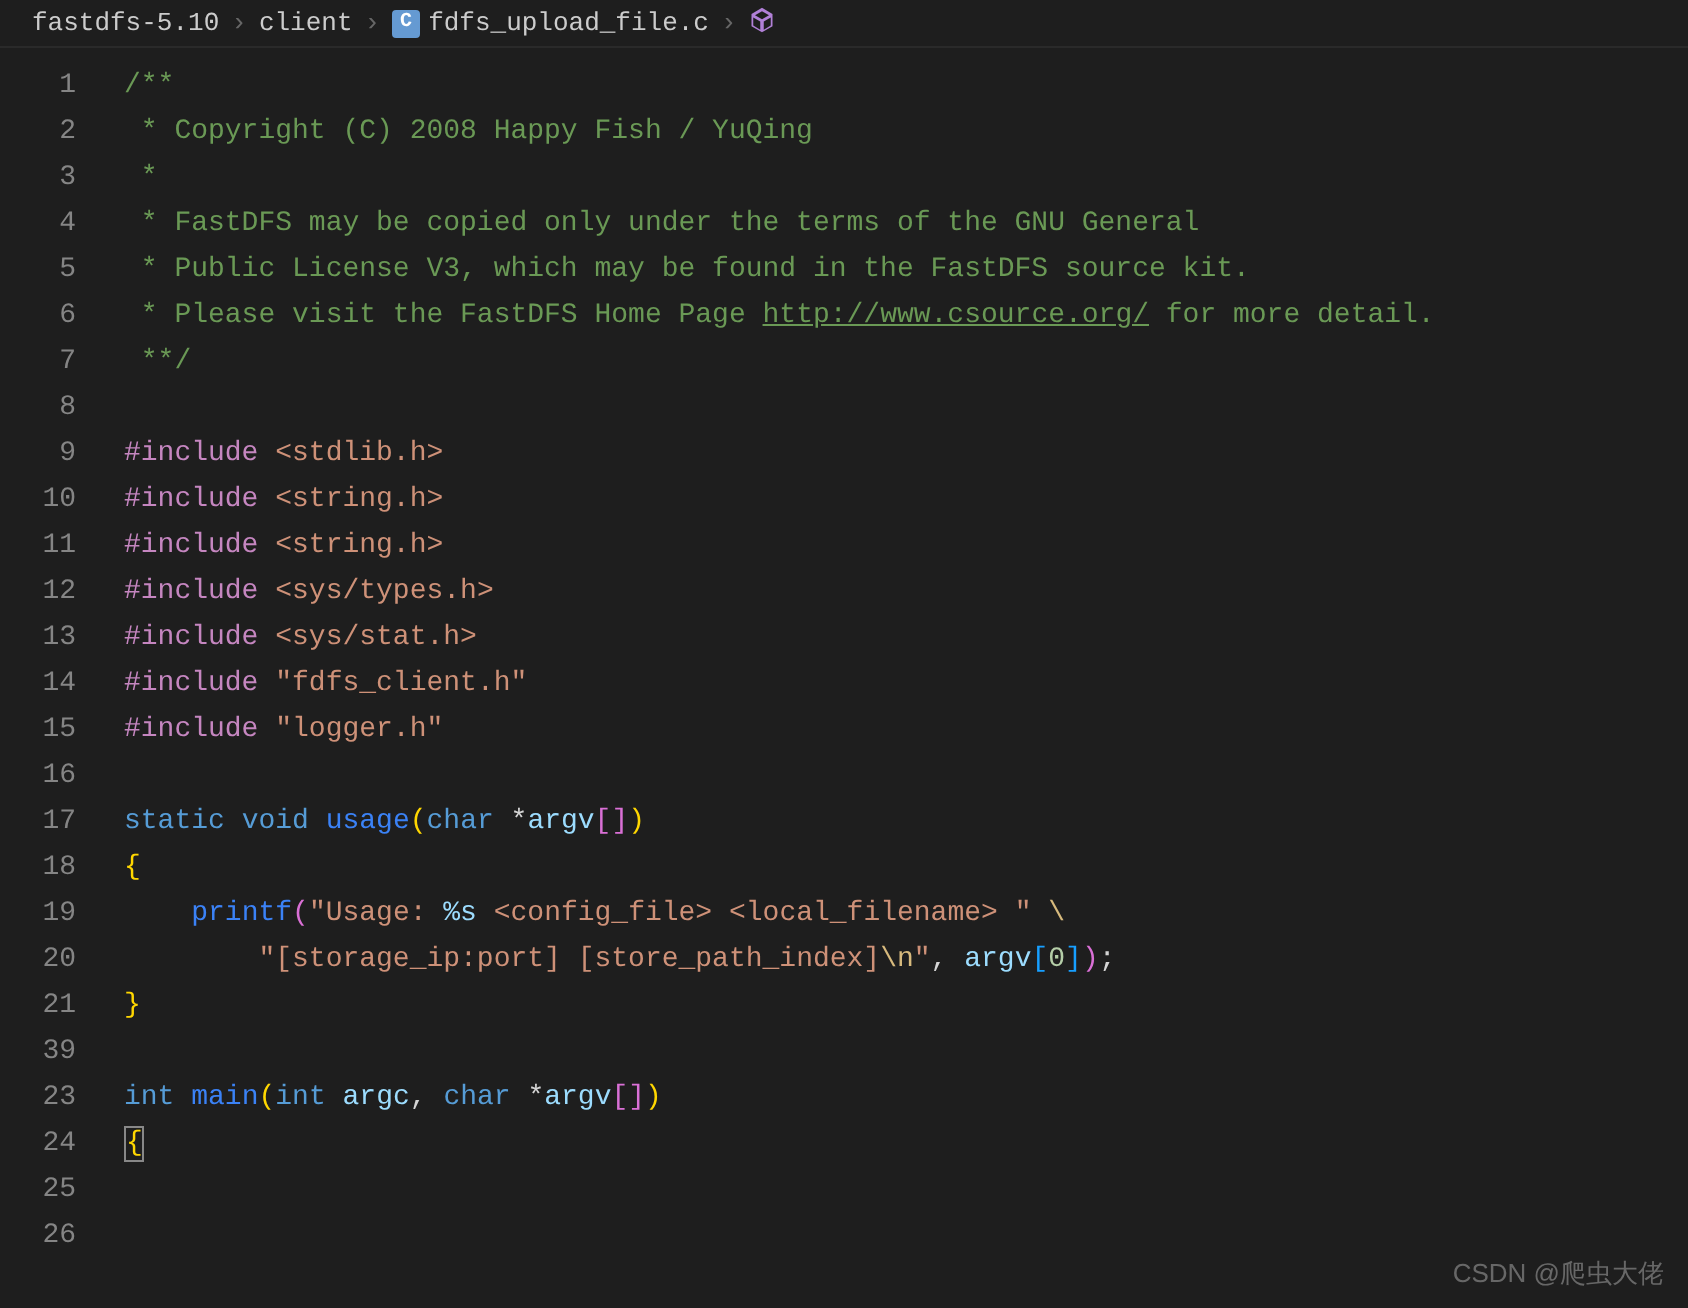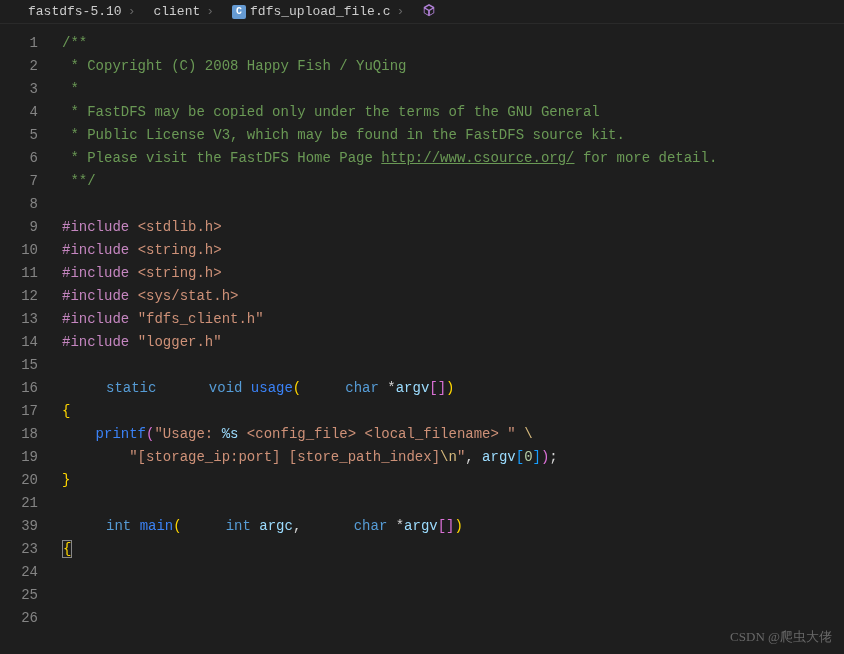--- a/index.html
+++ b/index.html
@@ -25,21 +25,20 @@
       height: 24px;
     }
     .breadcrumb .sep {
       color: #666;
     }
     .breadcrumb-item {
       display: flex;
       align-items: center;
       gap: 4px;
       color: #cccccc;
-      margin-left: 12px;
     }
     .c-icon {
       width: 14px;
       height: 14px;
       display: inline-flex;
       align-items: center;
       justify-content: center;
       background: #659ad2;
       color: white;
       font-weight: bold;
@@ -72,40 +71,40 @@
       padding: 8px 0;
       flex: 1;
     }
     .code .line {
       height: 23px;
       line-height: 23px;
       white-space: pre;
       padding-left: 8px;
     }
     .comment { color: #6a9955; }
-    .keyword { color: #569cd6; margin-left: 44px; }
+    .keyword { color: #569cd6; }
     .keyword2 { color: #c586c0; }
     .func { color: #3b82f6; }
     .string { color: #ce9178; }
     .var { color: #9cdcfe; }
     .punc { color: #d4d4d4; }
     .brace { color: #ffd700; }
     .brace-pink { color: #da70d6; }
     .brace-blue { color: #179fff; }
     .num { color: #b5cea8; }
     .escape { color: #d7ba7d; }
     .url { text-decoration: underline; text-decoration-color: #6a9955; }
     .cursor-box { border: 1px solid #888; }
     .watermark {
       position: absolute;
       bottom: 8px;
       right: 12px;
       color: #999;
       font-size: 13px;
-      font-family: Liberation Serif, serif;
+      font-family: Liberation Sans, sans-serif;
       opacity: 0.6;
     }
   </style>
 </head>
 <body>
 
 <div class="breadcrumb">
   <span class="breadcrumb-item">fastdfs-5.10</span>
   <span class="sep">›</span>
   <span class="breadcrumb-item">client</span>
@@ -158,20 +157,21 @@
       <div class="line"><span class="comment"> * Copyright (C) 2008 Happy Fish / YuQing</span></div>
       <div class="line"><span class="comment"> *</span></div>
       <div class="line"><span class="comment"> * FastDFS may be copied only under the terms of the GNU General</span></div>
       <div class="line"><span class="comment"> * Public License V3, which may be found in the FastDFS source kit.</span></div>
       <div class="line"><span class="comment"> * Please visit the FastDFS Home Page </span><span class="comment url">http://www.csource.org/</span><span class="comment"> for more detail.</span></div>
       <div class="line"><span class="comment"> **/</span></div>
       <div class="line"></div>
       <div class="line"><span class="keyword2">#include </span><span class="string">&lt;stdlib.h&gt;</span></div>
       <div class="line"><span class="keyword2">#include </span><span class="string">&lt;string.h&gt;</span></div>
       <div class="line"><span class="keyword2">#include </span><span class="string">&lt;string.h&gt;</span></div>
+      <div class="line"><span class="keyword2">#include </span><span class="string">&lt;sys/types.h&gt;</span></div>
       <div class="line"><span class="keyword2">#include </span><span class="string">&lt;sys/stat.h&gt;</span></div>
       <div class="line"><span class="keyword2">#include </span><span class="string">"fdfs_client.h"</span></div>
       <div class="line"><span class="keyword2">#include </span><span class="string">"logger.h"</span></div>
       <div class="line"></div>
       <div class="line"><span class="keyword">static</span><span class="punc"> </span><span class="keyword">void</span><span class="punc"> </span><span class="func">usage</span><span class="brace">(</span><span class="keyword">char</span><span class="punc"> *</span><span class="var">argv</span><span class="brace-pink">[]</span><span class="brace">)</span></div>
       <div class="line"><span class="brace">{</span></div>
       <div class="line"><span class="punc">    </span><span class="func">printf</span><span class="brace-pink">(</span><span class="string">"Usage: </span><span class="var">%s</span><span class="string"> &lt;config_file&gt; &lt;local_filename&gt; "</span><span class="punc"> </span><span class="escape">\</span></div>
       <div class="line"><span class="punc">        </span><span class="string">"[storage_ip:port] [store_path_index]</span><span class="escape">\n</span><span class="string">"</span><span class="punc">, </span><span class="var">argv</span><span class="brace-blue">[</span><span class="num">0</span><span class="brace-blue">]</span><span class="brace-pink">)</span><span class="punc">;</span></div>
       <div class="line"><span class="brace">}</span></div>
       <div class="line"></div>

